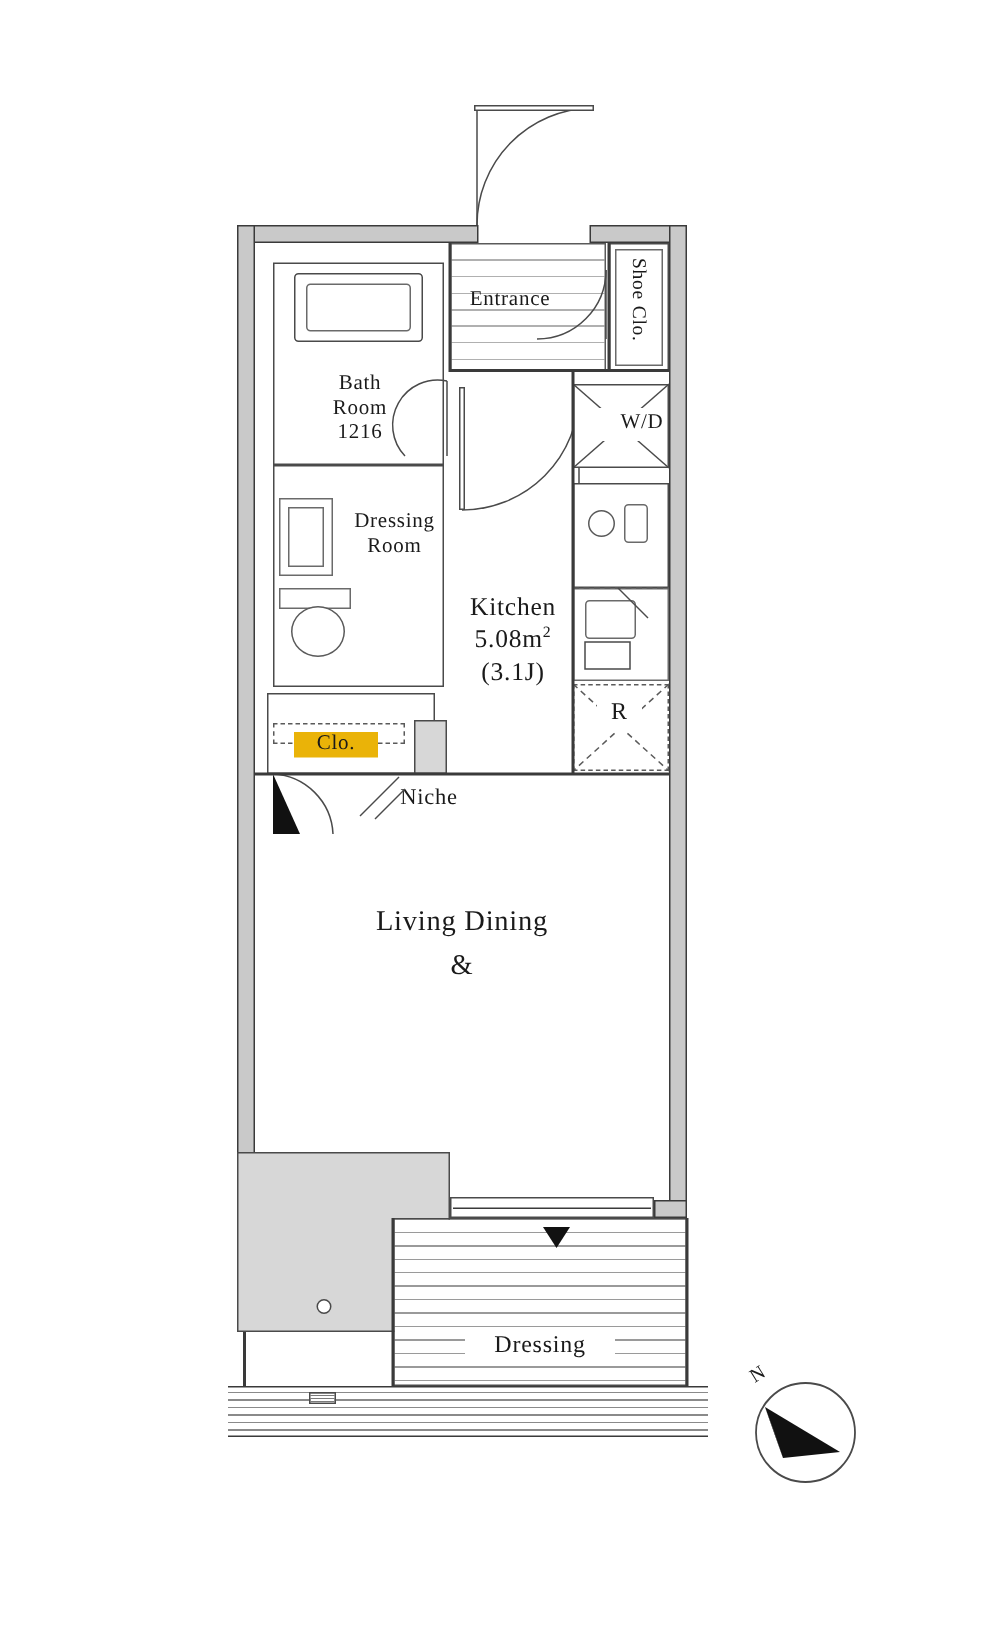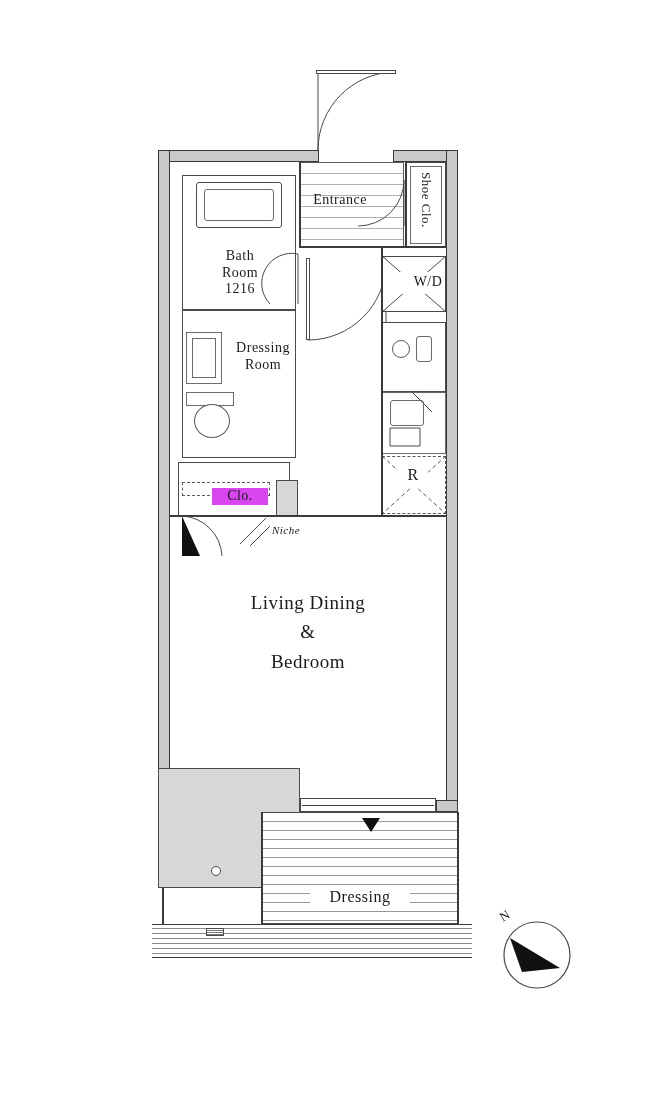--- a/index.html
+++ b/index.html
@@ -46,21 +46,21 @@
 
   
   .label {
     position: absolute;
     color: #1a1a1a;
     text-align: center;
     white-space: nowrap;
     line-height: 1.18;
     letter-spacing: 0.5px;
   }
-  .t11 { font-size: 11px; font-style: italic; }
+  .t11 { font-size: 15px; }
   .t13 { font-size: 13px; }
   .t14 { font-size: 14px; }
   .t15 { font-size: 14px; }
   .t16 { font-size: 16px; }
   .t17 { font-size: 17px; }
   .t19 { font-size: 19px; }
   .vert {
     writing-mode: vertical-rl;
     text-orientation: mixed;
     letter-spacing: 0.5px;
@@ -233,48 +233,52 @@
     <line class="sw-d" x1="0" y1="0" x2="64" y2="58"></line>
     <line class="sw-d" x1="64" y1="0" x2="0" y2="58"></line>
   </svg>
   <div class="abs" style="left:398px; top:466px; width:30px; height:22px; background:#ffffff;"></div>
   <div class="label t16" style="left:398px; top:466px; width:30px;">
     <span>R</span>
   </div>
 
   <div class="abs line-v2" style="left:381px; top:248px; height:268px;"></div>
 
+  <div class="label t17" style="left:294px; top:394px; width:96px; line-height:1.25;">
+    <div>Kitchen</div>
+    <div><span>5.08</span><span>m</span><span class="sup">2</span></div>
+    <div>(3.1J)</div>
+  </div>
 
   <div class="abs room-fill" style="left:178px; top:462px; width:112px; height:54px;"></div>
   <div class="abs dashed" style="left:182px; top:482px; width:88px; height:14px;"></div>
-  <div class="label t14" style="left:212px; top:488px; width:56px; background:#d946ef;">
+  <div class="label t14" style="left:196px; top:488px; width:56px; background:#eab308;">
     <span>Clo.</span>
   </div>
 
   <svg class="abs" style="left:180px; top:516px; width:44px; height:44px;">
     <path class="sw" d="M2,0 A42,42 0 0 1 42,40"></path>
     <polygon class="tri" points="2,0 2,40 20,40"></polygon>
   </svg>
 
   <div class="abs gray-fill" style="left:276px; top:480px; width:22px; height:36px;"></div>
   <div class="label t11" style="left:256px; top:524px; width:60px;">
     <span>Niche</span>
   </div>
   <svg class="abs" style="left:236px; top:516px; width:36px; height:32px;">
     <line class="sw" x1="4" y1="28" x2="30" y2="2"></line>
     <line class="sw" x1="14" y1="30" x2="34" y2="10"></line>
   </svg>
 
   <div class="abs line-h2" style="left:170px; top:515px; width:128px;"></div>
   <div class="abs line-h2" style="left:298px; top:515px; width:148px;"></div>
 
-  <div class="label t19" style="left:200px; top:588px; width:216px; line-height:1.55;">
+  <div class="label t19" style="left:200px; top:600px; width:216px; line-height:1.55;">
     <div>Living Dining</div>
     <div>&amp;</div>
-    <div>Bedroom</div>
   </div>
 
   <div class="abs gray-fill" style="left:158px; top:768px; width:142px; height:120px;"></div>
 
   <div class="abs" style="left:211px; top:866px; width:10px; height:10px; border:1px solid #4a4a4a; border-radius:50%; background:#ffffff; box-sizing:border-box;"></div>
 
   <div class="abs" style="left:300px; top:798px; width:136px; height:14px; background:#ffffff; border:1px solid #4a4a4a; box-sizing:border-box;"></div>
   <div class="abs line-h" style="left:302px; top:805px; width:132px;"></div>
 
   <div class="abs hatch-bal" style="left:262px; top:812px; width:196px; height:112px;"></div>

